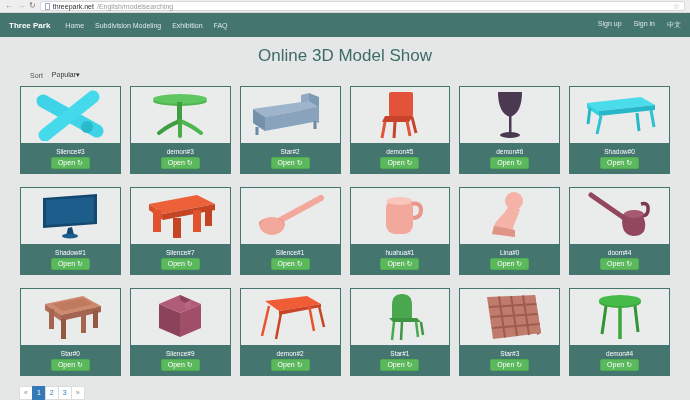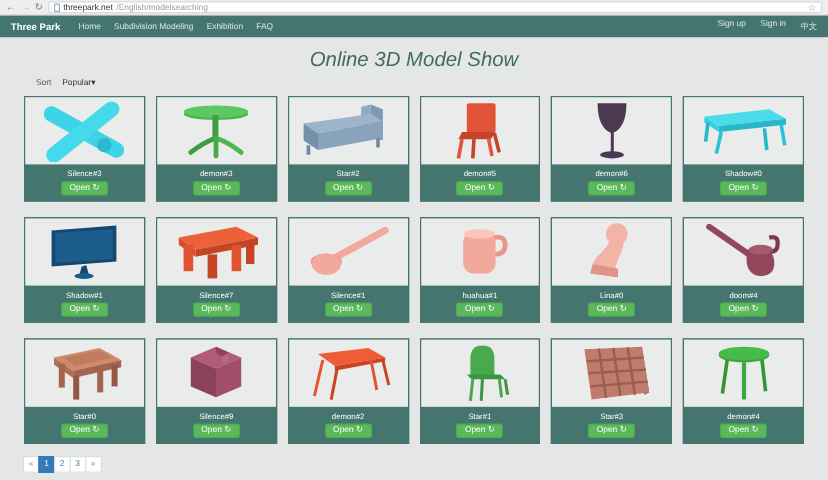--- a/index.html
+++ b/index.html
@@ -13,26 +13,26 @@
   .chrome { height:13px; background:#eeeeee; border-bottom:1px solid #d6d6d6;
             display:flex; align-items:center; gap:4px; padding:0 5px; }
   .navbtn { font-size:8px; line-height:8px; color:#7a7a7a; cursor:pointer; }
   .urlbar { flex:1; height:10px; background:#fff; border:1px solid #d9d9d9; border-radius:2px;
             display:flex; align-items:center; gap:3px; padding:0 4px; font-size:7px; line-height:7px; }
   .page-icon { width:5px; height:7px; border:1px solid #9bb0c8; background:#fff; flex:0 0 auto; }
   .url-domain { color:#303030; }
   .url-path { color:#9a9a9a; }
   .star-icon { margin-left:auto; color:#a8a8a8; font-size:8px; cursor:pointer; }
   
-  .navbar { height:18px; background:#44756f; display:flex; align-items:center; gap:11px; padding:0 9px; }
+  .navbar { height:24px; background:#44756f; display:flex; align-items:center; gap:11px; padding:0 9px; }
   .brand { color:#ffffff; font-size:8px; font-weight:bold; margin-right:4px; cursor:pointer; }
   .nav-item { color:#ddeae8; font-size:7px; cursor:pointer; }
   .nav-right { margin-left:auto; display:flex; gap:12px; }
   
-  .title { text-align:center; color:#3f6b66; font-size:17px; font-weight:400; margin:9px 0 5px;font-style:italic; }
+  .title { text-align:center; color:#3f6b66; font-size:17px; font-weight:400; margin:9px 0 5px; }
   .sortrow { margin:0 0 7px 30px; display:flex; align-items:center; gap:9px; font-size:7px; }
   .sort-label { color:#555; }
   .sort-dd { color:#2f2f2f; cursor:pointer; }
   
   .grid { display:grid; grid-template-columns:repeat(6,1fr); gap:13px 9px; margin:0 20px; }
   .card { height:88px; border:1px solid #44756f; background:#44756f; display:flex; flex-direction:column; }
   .thumb { height:56px; background:#eaecec; display:flex; align-items:center; justify-content:center; }
   .thumb svg { display:block; }
   .foot { flex:1; display:flex; flex-direction:column; align-items:center; justify-content:center; gap:2px; }
   .mlabel { color:#fff; font-size:6.5px; line-height:7px; }

